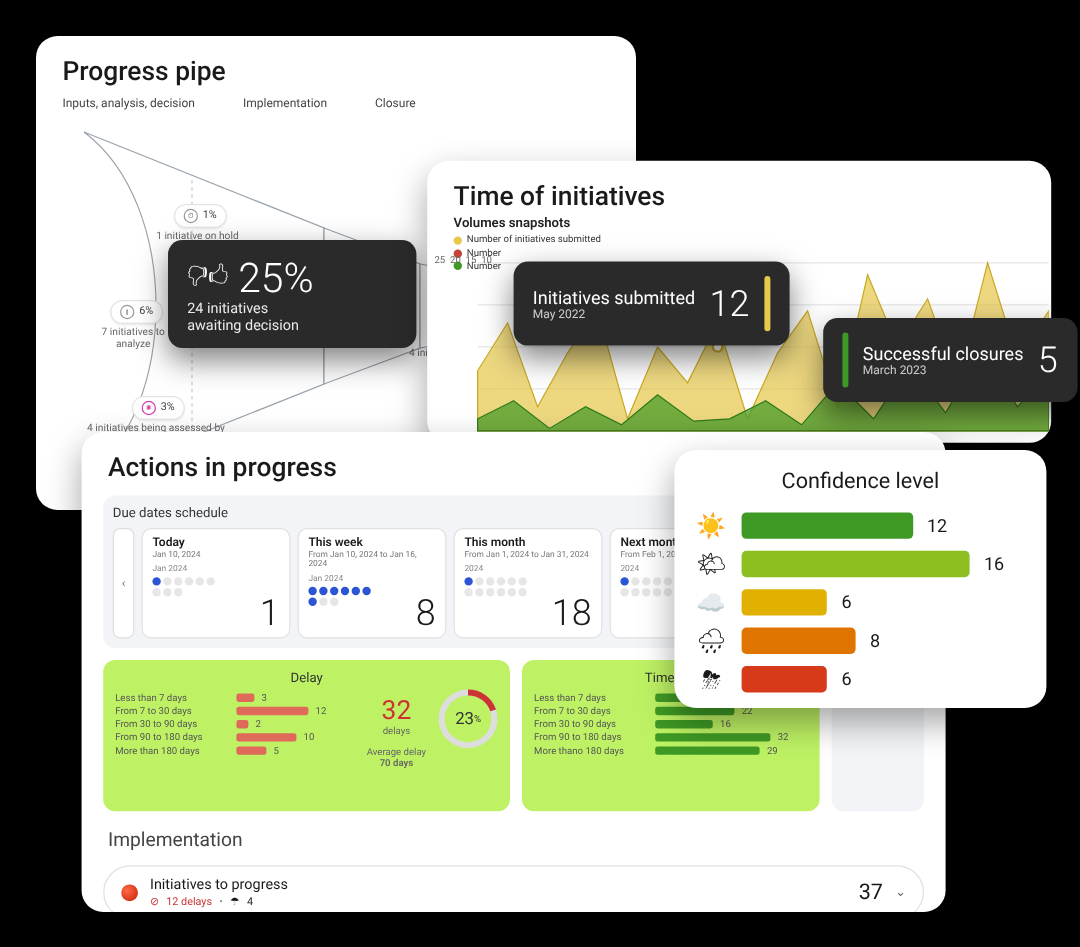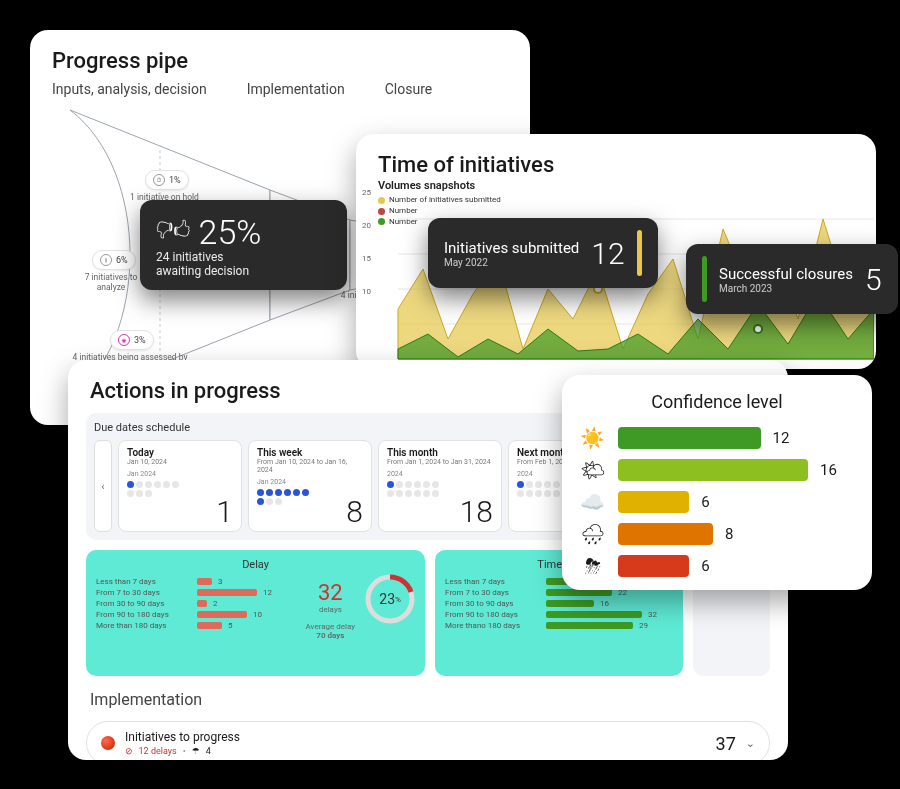--- a/index.html
+++ b/index.html
@@ -2,21 +2,21 @@
 <html><head>
 <meta charset="utf-8">
 <style>
 html,body{margin:0;padding:0;background:#000;font-family:-apple-system,BlinkMacSystemFont,"Segoe UI",Roboto,Arial,sans-serif;color:#1a1a1a;width:900px;height:789px;overflow:hidden}
 .stage{position:relative;width:900px;height:789px}
 .card{position:absolute;background:#fff;border-radius:18px;box-shadow:0 12px 28px rgba(0,0,0,.35);overflow:hidden}
 .card-title{font-size:22px;font-weight:500;padding:18px 22px 8px}
 
 .pipe{left:30px;top:30px;width:500px;height:395px}
 .pipe .cols{display:flex;font-size:10px;color:#555;gap:40px;padding:0 22px}
-.pipe-stage{font-size:14px;color:#444}
+.pipe-stage{font-size:10px;color:#444}
 .pipe svg{position:absolute;left:0;top:70px;width:500px;height:310px}
 .pipe-blob{position:absolute;background:#fff;border:1px solid #e3e3e3;border-radius:12px;padding:3px 7px;font-size:9px;display:flex;align-items:center;gap:4px;color:#444;box-shadow:0 1px 2px rgba(0,0,0,.08)}
 .pipe-blob .dot{width:10px;height:10px;border-radius:50%;border:1px solid #999;display:flex;align-items:center;justify-content:center;font-size:6px}
 .pipe-caption{position:absolute;font-size:8.5px;color:#666;text-align:center;line-height:1.2}
 .dark-pop{position:absolute;background:#2a2a2a;color:#fff;border-radius:12px;box-shadow:0 10px 25px rgba(0,0,0,.5);padding:12px 16px}
 
 .flow{left:356px;top:134px;width:520px;height:235px}
 .flow .sub{font-size:11px;font-weight:600;color:#222;padding:0 22px}
 .flow .legend{font-size:8px;color:#333;padding:3px 22px 0;line-height:1.35}
 .flow .legend .lg{display:flex;align-items:center;gap:4px}
@@ -35,21 +35,21 @@
 .nav-arrow{width:16px;background:#fff;border-radius:6px;display:flex;align-items:center;justify-content:center;font-size:10px;color:#666;border:1px solid #ddd}
 .due-card{flex:1;background:#fff;border:1px solid #e1e1e1;border-radius:8px;padding:6px 8px;position:relative;min-height:78px}
 .due-card .lbl{font-size:10px;font-weight:600}
 .due-card .rng{font-size:7px;color:#777}
 .due-card .cal{margin-top:4px;font-size:7px;color:#888}
 .due-card .dots{margin-top:3px;display:flex;flex-wrap:wrap;gap:2px;max-width:56px}
 .due-card .dots span{width:7px;height:7px;border-radius:50%;background:#e6e6e6}
 .due-card .dots span.on{background:#2b55d4}
 .due-card .big{position:absolute;right:8px;bottom:2px;font-size:30px;font-weight:300}
 .panel-row{display:flex;gap:10px;margin:10px 18px 0}
-.panel{flex:1;background:#5eead4;border-radius:10px;padding:8px 10px;font-size:9px;color:#333;position:relative;min-height:110px}
+.panel{flex:1;background:#bef264;border-radius:10px;padding:8px 10px;font-size:9px;color:#333;position:relative;min-height:110px}
 .panel .pt{font-size:11px;text-align:center;margin-bottom:6px}
 .hbar-row{display:flex;align-items:center;gap:6px;margin:2px 0}
 .hbar-row .hl{flex:0 0 95px;text-align:left;font-size:8px;color:#555}
 .hbar-row .hv{font-size:8px;color:#555}
 .hbar{height:7px;border-radius:2px}
 .delay-stat{position:absolute;right:70px;top:30px;text-align:center}
 .delay-stat .n{font-size:22px;color:#c33;font-weight:400}
 .delay-stat .t{font-size:8px;color:#666}
 .gauge{position:absolute;right:8px;top:22px;width:54px;height:54px}
 .impl-h{font-size:16px;color:#444;padding:14px 22px 6px}
@@ -142,37 +142,37 @@
           <line x1="20" y1="55" x2="496" y2="55"></line>
         <line x1="20" y1="90" x2="496" y2="90"></line>
           <line x1="20" y1="125" x2="496" y2="125"></line>
         <line x1="20" y1="160" x2="496" y2="160"></line>
       </g>
       <path d="M20 160 L20 110 L45 70 L70 140 L95 95 L120 60 L145 150 L170 90 L195 120 L220 70 L245 150 L270 95 L295 60 L320 140 L345 30 L370 90 L395 50 L420 120 L445 20 L470 100 L496 60 L496 160 Z" fill="#e6c84a" fill-opacity=".7" stroke="#caa922" stroke-width="1"></path>
       <path d="M20 160 L20 150 L50 135 L80 158 L110 140 L140 155 L170 130 L200 152 L230 150 L260 135 L290 155 L320 120 L350 150 L380 105 L410 145 L440 95 L470 140 L496 110 L496 160 Z" fill="#3e9a24" fill-opacity=".7" stroke="#2d7a18" stroke-width="1"></path>
       <circle cx="220" cy="90" r="4" fill="#fff" stroke="#caa922" stroke-width="2"></circle>
       <circle cx="380" cy="130" r="4" fill="#fff" stroke="#2d7a18" stroke-width="2"></circle>
     </svg>
-    <div style="position:absolute;left:6px;top:54px;font-size:8px;color:#666;display:flex;flex-direction:column;gap:24px">
+    <div style="position:absolute;left:6px;top:78px;font-size:8px;color:#666;display:flex;flex-direction:row;gap:4px">
       <span>25</span>
         <span>20</span>
         <span>15</span>
         <span>10</span>
     </div>
   </div>
 
   <div class="dark-pop small" style="left:428px;top:218px">
     <div>
       <div class="ttl">Initiatives submitted</div>
       <div class="dt">May 2022</div>
     </div>
     <div class="num">12</div>
     <div class="bar" style="background:#e6c84a;height:46px"></div>
   </div>
-  <div class="dark-pop small" style="left:686px;top:244px">
+  <div class="dark-pop small" style="left:686px;top:265px">
     <div class="bar" style="background:#3e9a24;height:46px"></div>
     <div>
       <div class="ttl">Successful closures</div>
       <div class="dt">March 2023</div>
     </div>
     <div class="num">5</div>
   </div>
 
   <div class="card actions">
     <div class="card-title">Actions in progress</div>

